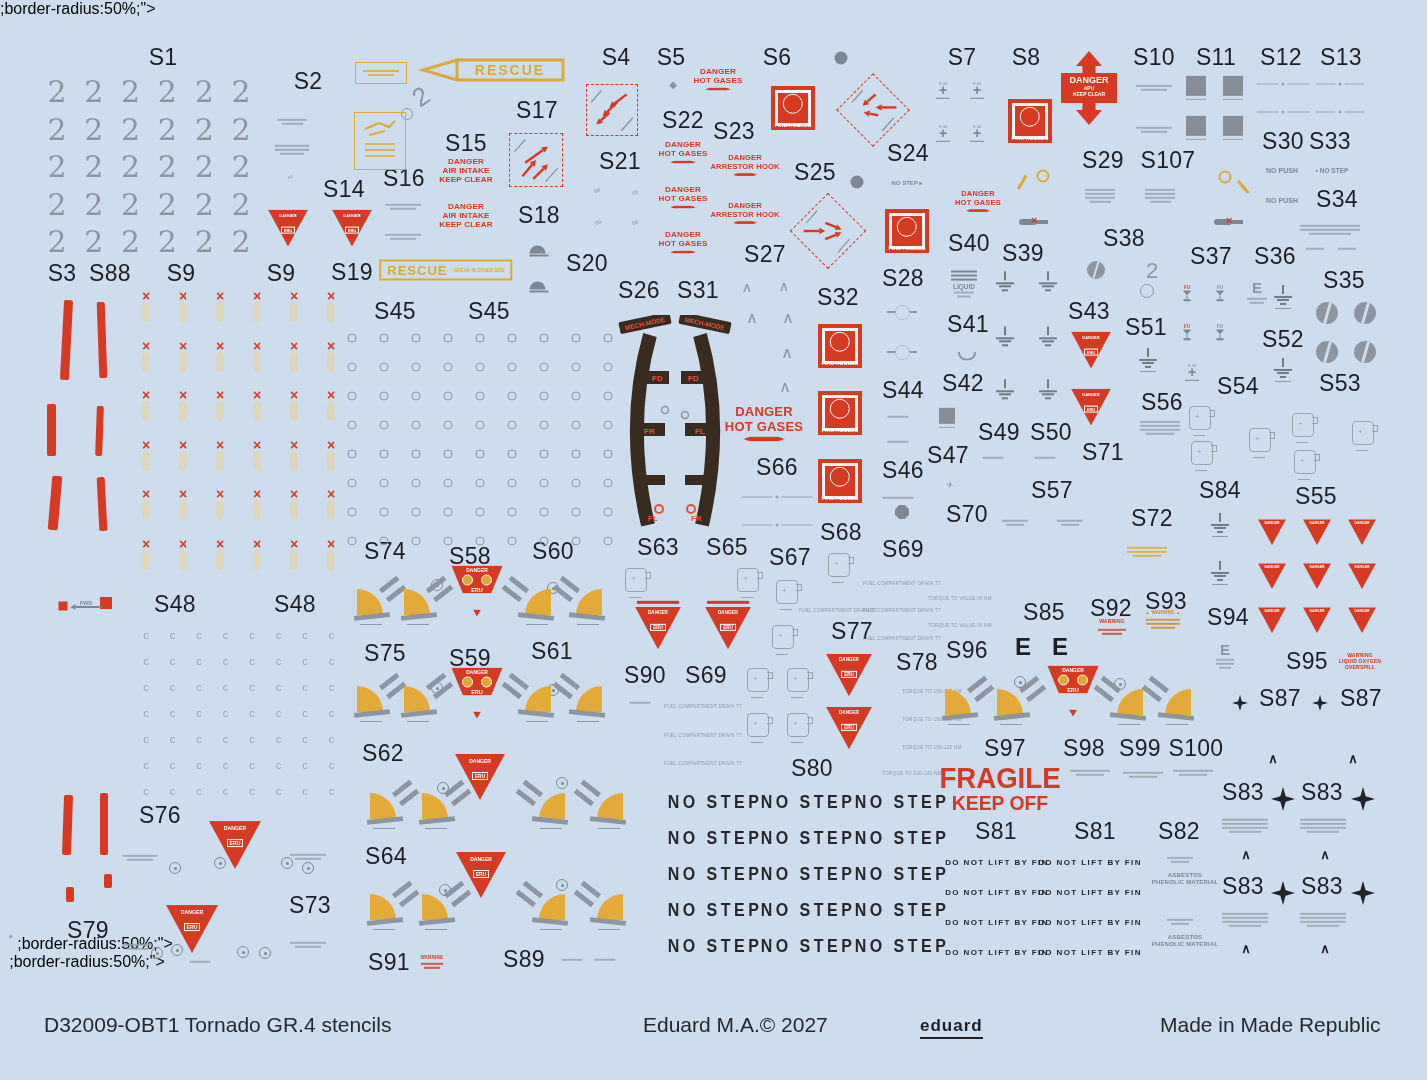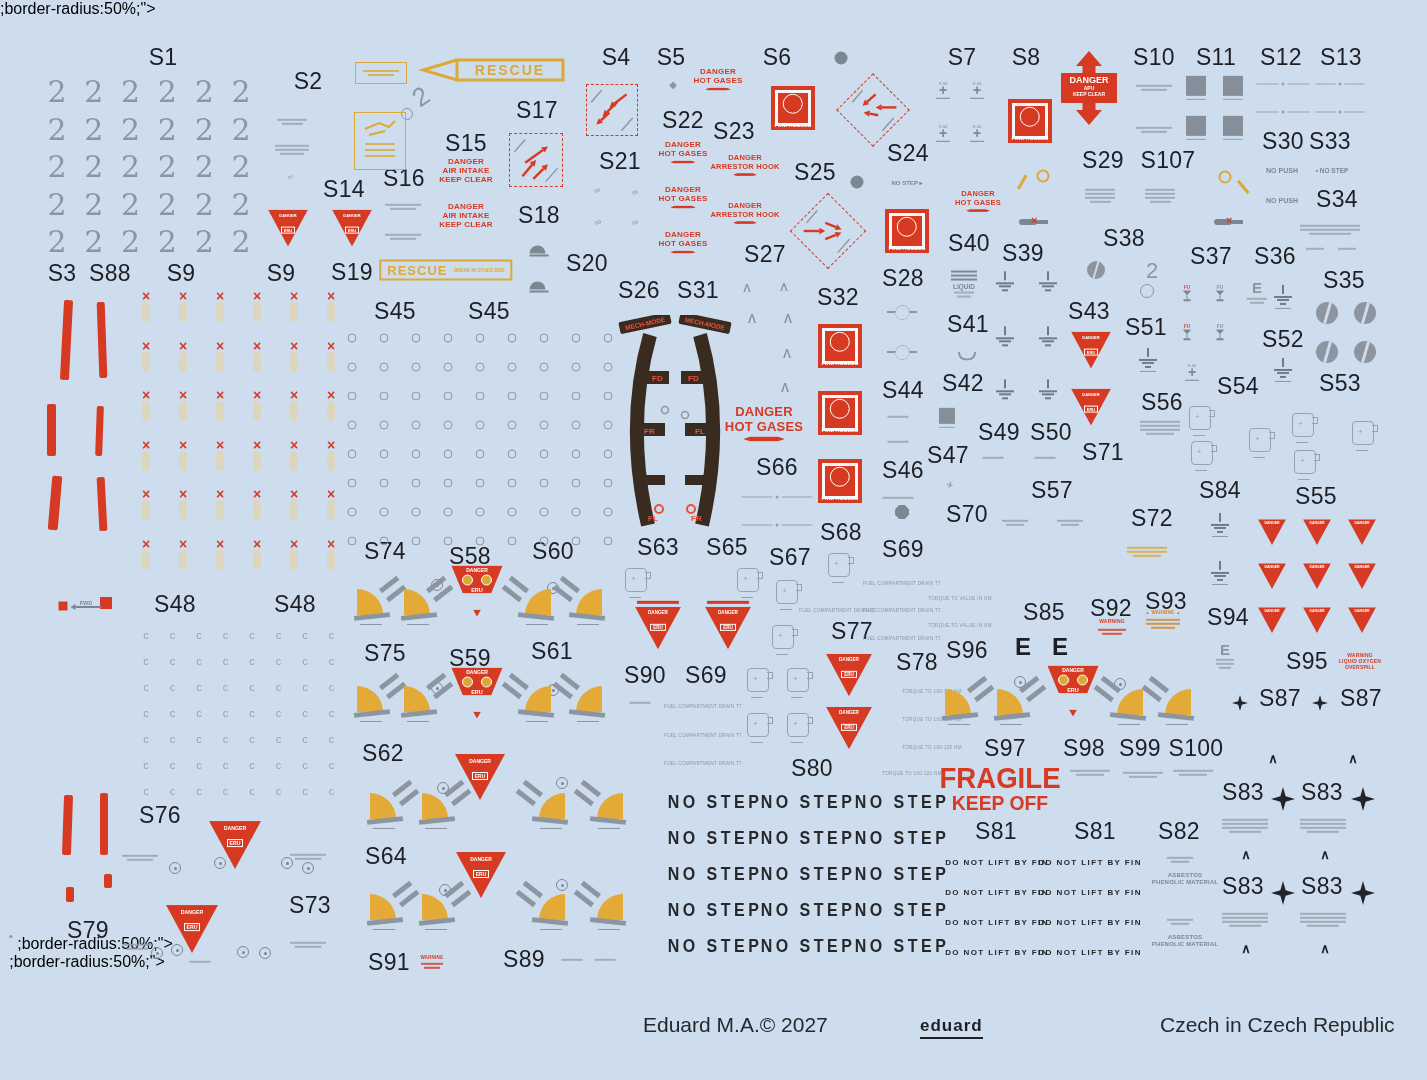--- a/index.html
+++ b/index.html
@@ -1354,16 +1354,17 @@
         </div>
       </div><div class="ct" style="left:1168px;top:703px;">
         <div style="position:relative;width:56px;height:46px;transform:scaleX(-1);">
           <div style="position:absolute;left:5px;top:9px;width:26px;height:26px;background:#e3aa37;border-radius:0 100% 0 0;"></div>
           <div style="position:absolute;left:26px;top:2px;width:22px;height:4.5px;background:#8d96a0;transform:rotate(-38deg);"></div>
           <div style="position:absolute;left:33px;top:11px;width:22px;height:4.5px;background:#8d96a0;transform:rotate(-38deg);"></div>
           <div style="position:absolute;left:2px;bottom:7px;width:36px;height:5px;background:#8d96a0;transform:rotate(-6deg);"></div>
           <div style="position:absolute;left:8px;bottom:1px;width:22px;height:1.5px;background:#8d96a0;"></div>
         </div>
       </div></div>
+  <div class="tl ft" style="left:44px;top:1013px;">D32009-OBT1 Tornado GR.4 stencils</div>
   <div class="tl ft" style="left:643px;top:1013px;">Eduard M.A.© 2027</div>
   <div class="tl brand" style="left:920px;top:1016px;">eduard</div>
-  <div class="tl ft" style="left:1160px;top:1013px;">Czech in Czech Republic</div>
+  <div class="tl ft" style="left:1160px;top:1013px;">Made in Made Republic</div>
 </div>
 
 </body></html>

